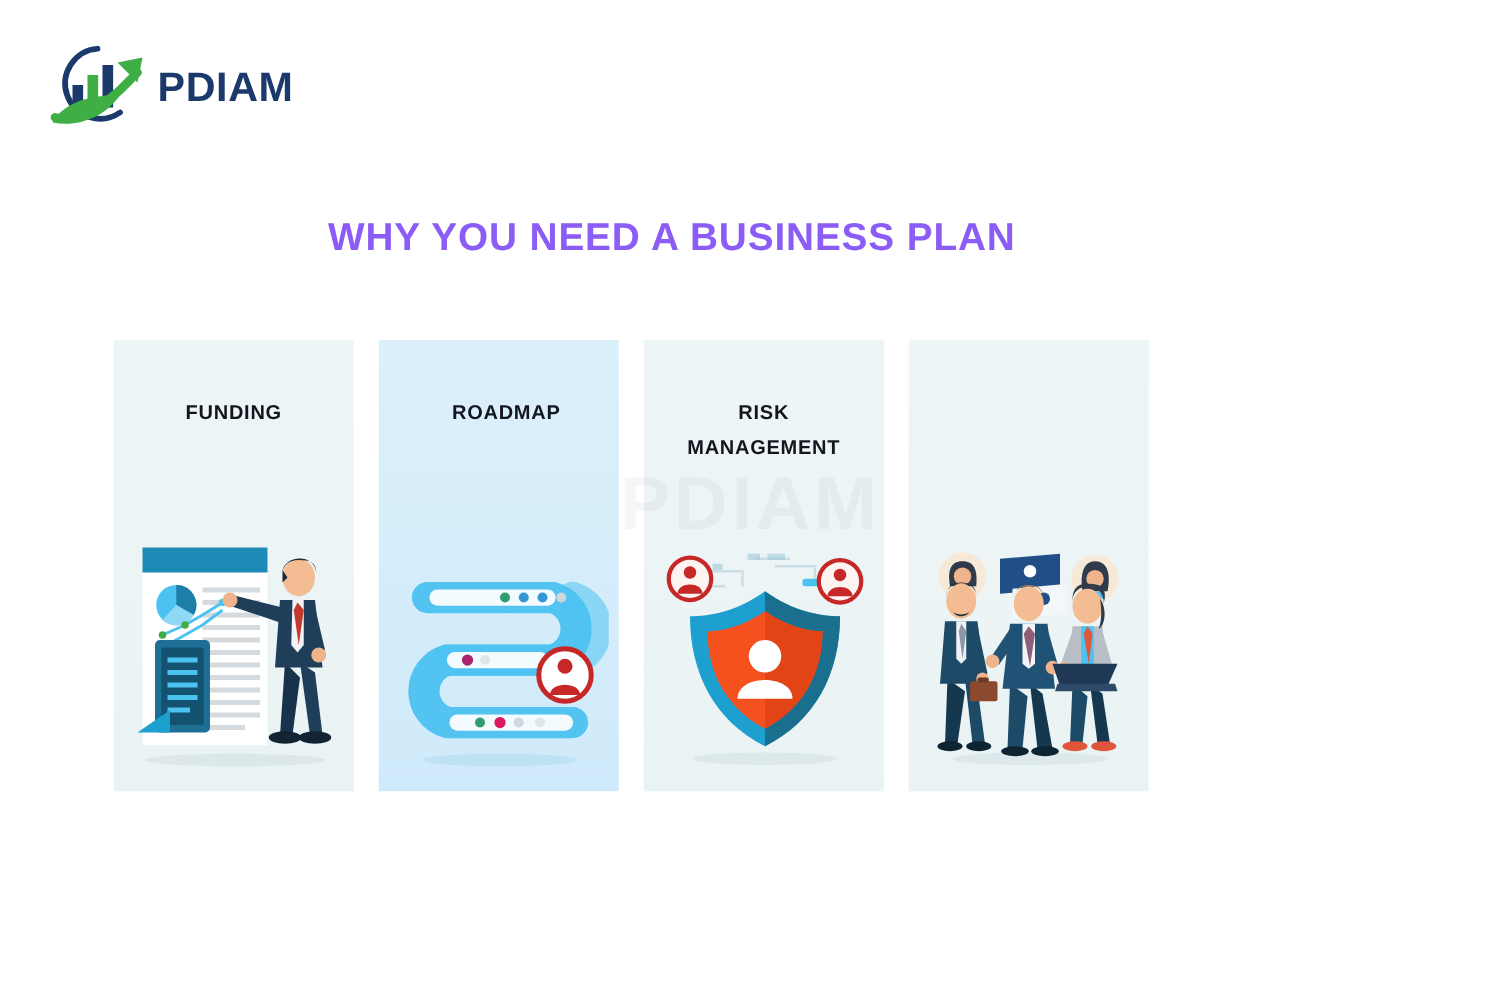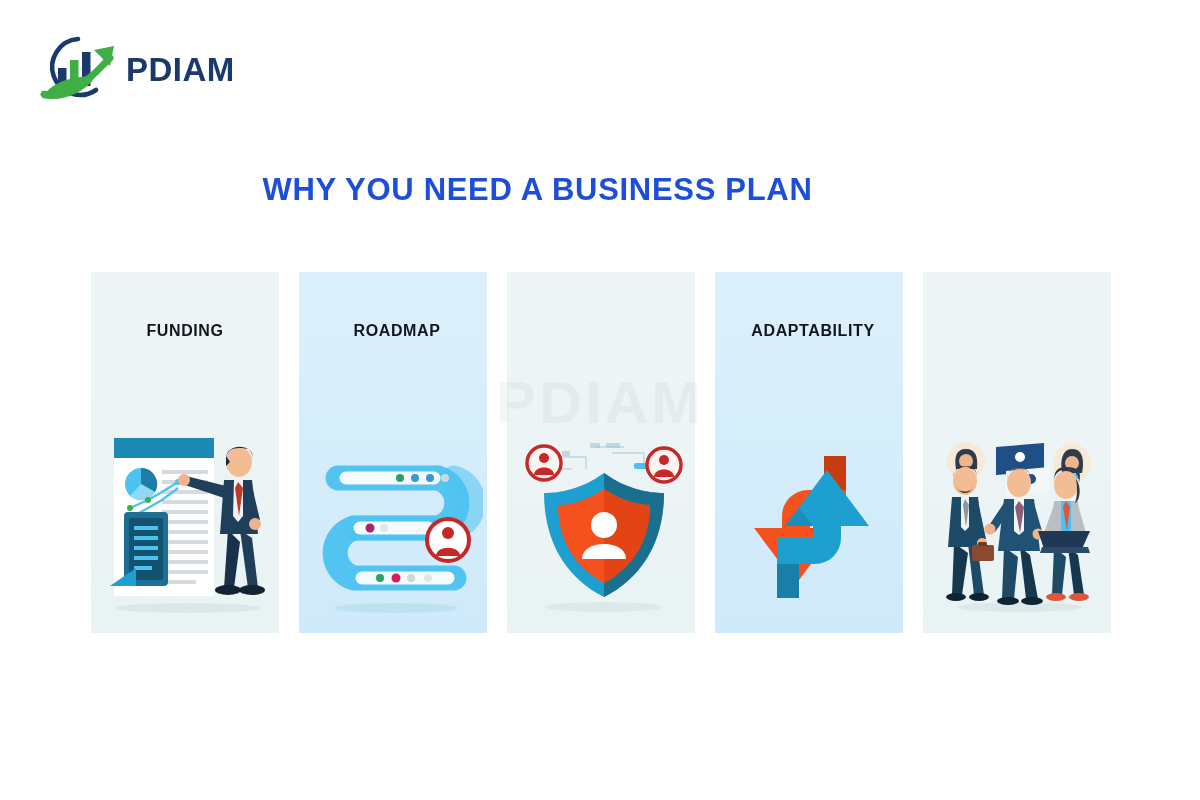--- a/index.html
+++ b/index.html
@@ -45,21 +45,21 @@
   
   .page-title {
     position: absolute;
     top: 172px;
     left: 0;
     width: 1075px;
     text-align: center;
     font-size: 31px;
     font-weight: bold;
     letter-spacing: 0.7px;
-    color: #1d4ed8;
+    color: #8b5cf6;
   }
 
   
   .watermark {
     position: absolute;
     top: 368px;
     left: 0;
     width: 1200px;
     text-align: center;
     font-size: 60px;
@@ -245,20 +245,24 @@
         <circle cx="120" cy="138" r="4" fill="#dfe6ea"></circle>
 
         <circle cx="140" cy="100" r="21" fill="#ffffff" stroke="#c62828" stroke-width="4"></circle>
         <circle cx="140" cy="93" r="6" fill="#c62828"></circle>
         <path d="M128 116 C128 105 152 105 152 116 Z" fill="#c62828"></path>
       </svg>
     </div>
   </div>
 
   <div class="card tone-a">
+    <div class="card-label">
+      <span>RISK</span><br>
+      <span>MANAGEMENT</span>
+    </div>
     <div class="card-art">
       <svg width="175" height="180" viewBox="0 0 175 180">
         <ellipse cx="88" cy="172" rx="58" ry="5" fill="#cfdde0" opacity=".5"></ellipse>
 
         <g stroke="#b9d4de" stroke-width="2" fill="none" opacity=".65">
           <path d="M44 22 L70 22 L70 34"></path>
           <path d="M96 18 L128 18 L128 30"></path>
           <path d="M80 12 L108 12"></path>
           <path d="M40 34 L56 34"></path>
         </g>
@@ -283,40 +287,20 @@
 
         <path d="M88 54 C106 66 122 70 134 70 C134 104 118 132 88 148 C58 132 42 104 42 70 C54 70 70 66 88 54 Z" fill="#f4511e"></path>
         <path d="M88 54 C106 66 122 70 134 70 C134 104 118 132 88 148 Z" fill="#e24415"></path>
 
         <circle cx="88" cy="90" r="13" fill="#ffffff"></circle>
         <path d="M66 124 C66 104 110 104 110 124 Z" fill="#ffffff"></path>
       </svg>
     </div>
   </div>
 
-  <div class="card tone-b">
-    <div class="card-label">ADAPTABILITY</div>
-    <div class="card-art">
-      <svg width="175" height="175" viewBox="0 0 175 175">
-
-        <path d="M120 18 L120 52 L86 52 A22 22 0 0 0 64 74 L64 92 L34 92 L74 144 L114 92 L86 92 L86 74 A0 0 0 0 1 86 74 L120 74 L120 74 Z" fill="none"></path>
-        <g>
-          <path d="M122 16 L122 50 L84 50 A26 26 0 0 0 58 76 L58 88 L30 88 L72 144 L114 88 L86 88 L86 76 A0 0 0 0 1 86 76 L122 76 Z" fill="#f4511e"></path>
-          <path d="M122 16 L122 50 L100 50 L100 16 Z" fill="#c63d12"></path>
-          <path d="M86 76 L86 88 L114 88 L100 106 L86 88 Z" fill="#c63d12" opacity=".55"></path>
-        </g>
-
-        <g>
-          <path d="M53 158 L53 124 L91 124 A26 26 0 0 0 117 98 L117 86 L145 86 L103 30 L61 86 L89 86 L89 98 A0 0 0 0 1 89 98 L53 98 Z" fill="#1d9fd0"></path>
-          <path d="M53 158 L53 124 L75 124 L75 158 Z" fill="#1a7fa6"></path>
-          <path d="M89 98 L89 86 L61 86 L75 68 L89 86 Z" fill="#1a7fa6" opacity=".5"></path>
-        </g>
-      </svg>
-    </div>
-  </div>
 
   <div class="card tone-a">
     <div class="card-art">
       <svg width="175" height="180" viewBox="0 0 175 180">
         <ellipse cx="88" cy="172" rx="62" ry="5" fill="#cfdde0" opacity=".5"></ellipse>
 
         <g>
           <circle cx="34" cy="26" r="19" fill="#f7e9d8"></circle>
           <path d="M34 14 C44 14 46 22 45 34 L24 34 C22 22 24 14 34 14 Z" fill="#2f3a4a"></path>
           <circle cx="34" cy="26" r="7" fill="#f0b48c"></circle>

